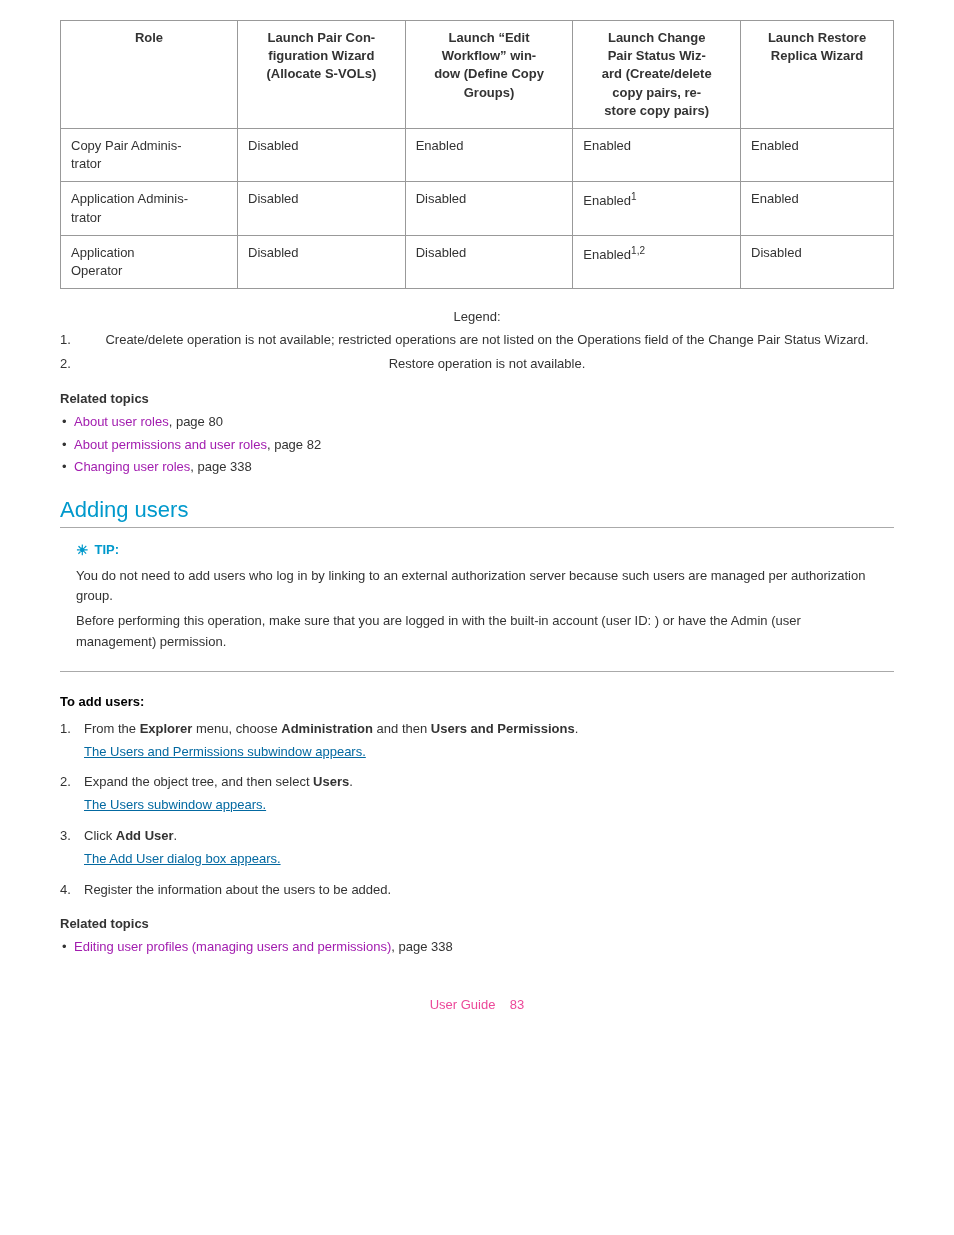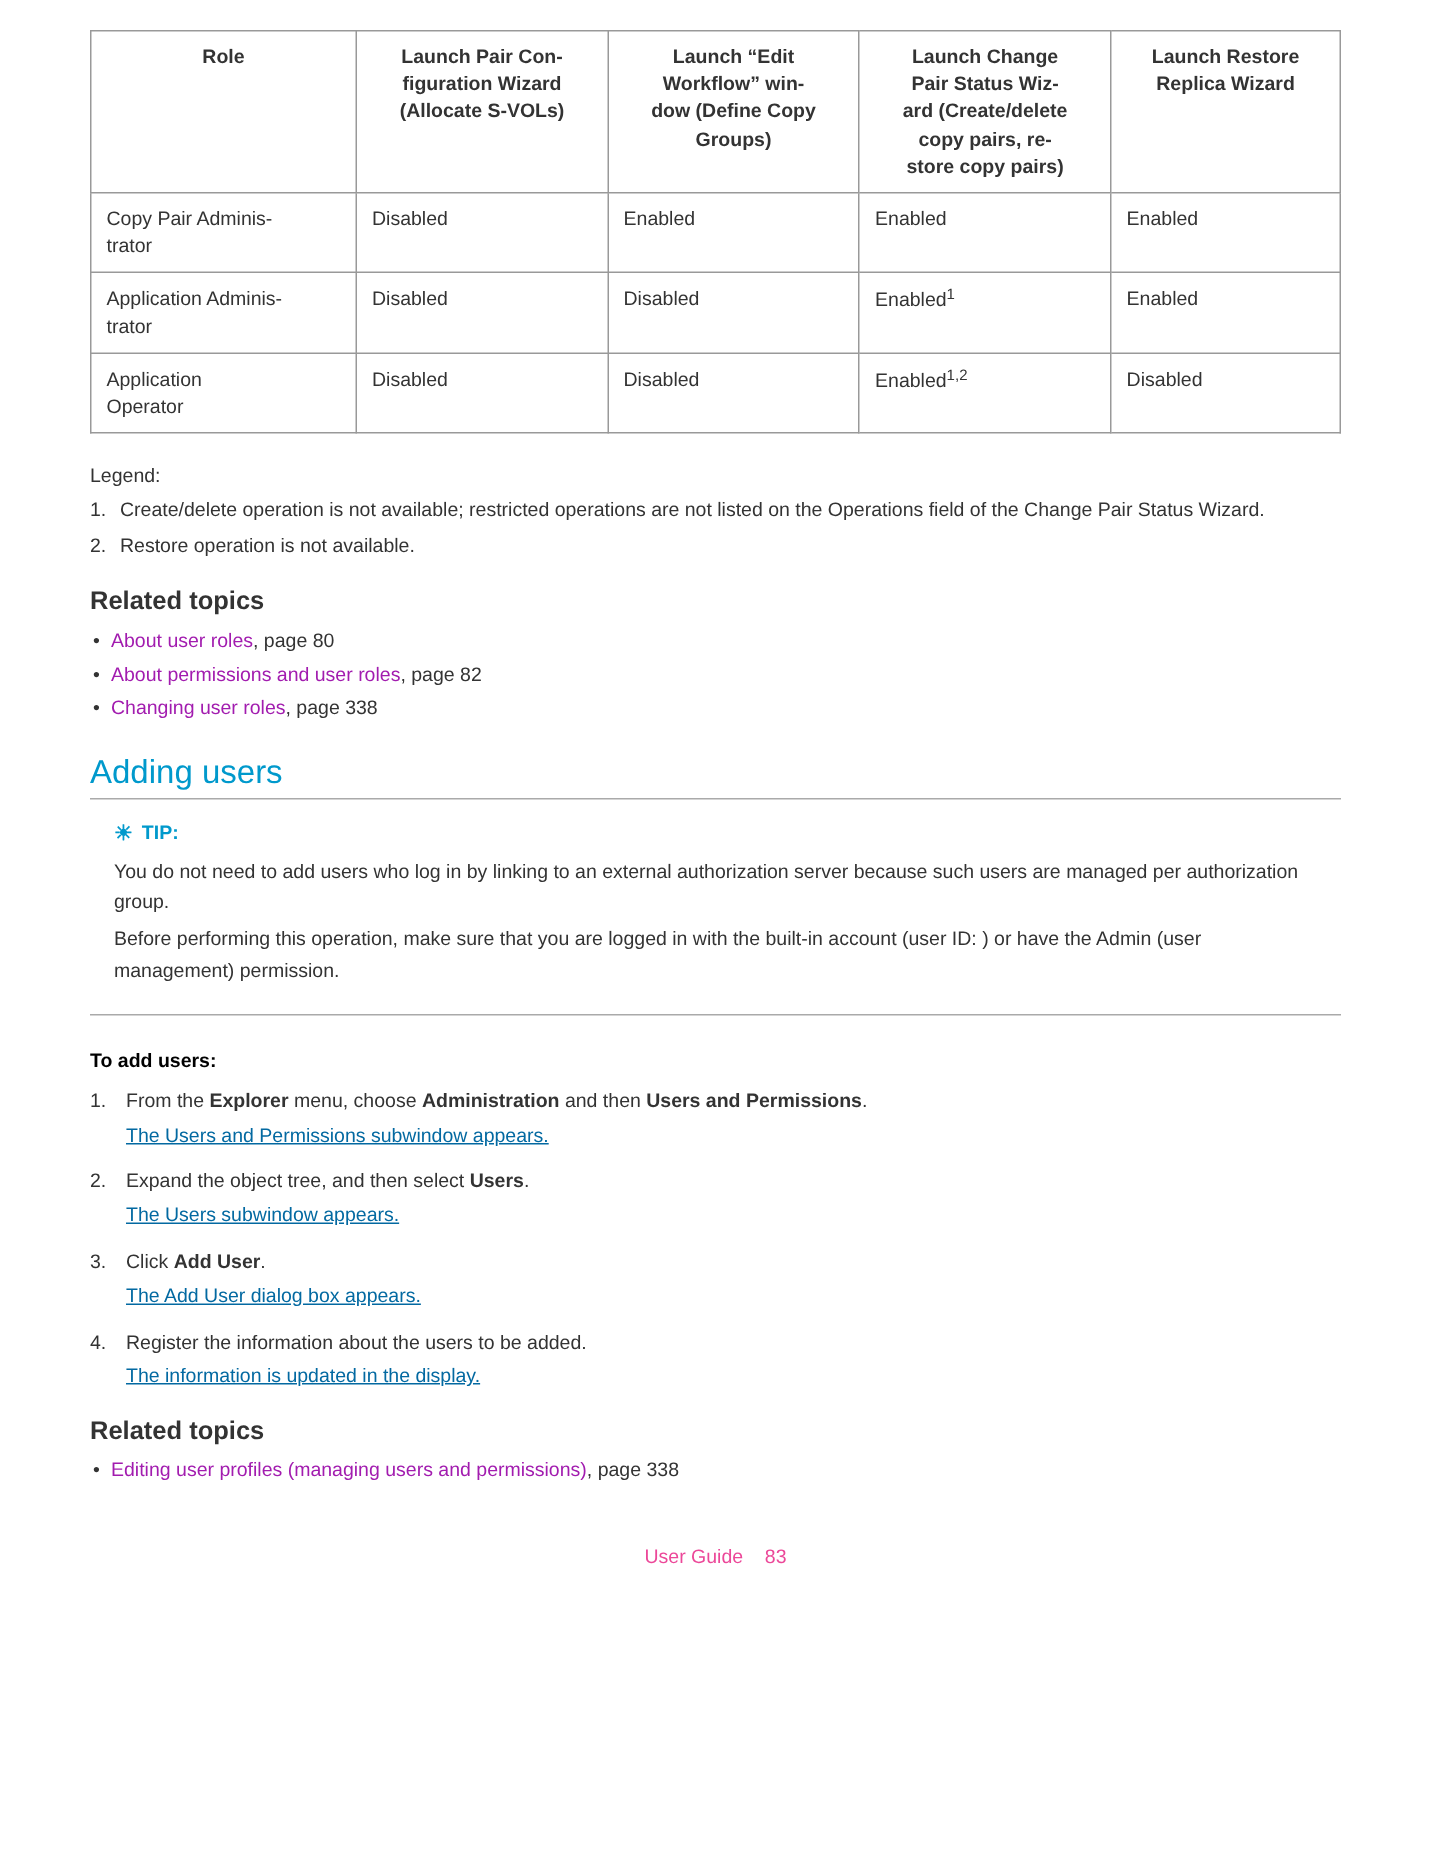--- a/index.html
+++ b/index.html
@@ -28,20 +28,21 @@
       line-height: 1.4;
     }
     .permissions-table thead th {
       font-weight: bold;
       background: #fff;
     }
 
     
     .legend-section {
       margin-bottom: 18px;
+      text-align: center;
     }
     .legend-title {
       font-size: 13px;
       margin-bottom: 6px;
     }
     .legend-list {
       list-style: none;
       padding-left: 0;
       margin-left: 0;
     }
@@ -55,21 +56,21 @@
     .legend-list li .num {
       position: absolute;
       left: 0;
       color: #333;
       font-weight: normal;
     }
 
     
     .related-topics-heading {
       font-weight: bold;
-      font-size: 17px;
+      font-size: 13px;
       margin-bottom: 6px;
     }
     .related-topics-list {
       list-style: none;
       padding: 0;
       margin: 0 0 20px 0;
     }
     .related-topics-list li {
       padding-left: 14px;
       position: relative;
@@ -268,21 +269,20 @@
       <span class="sub-text">The Users subwindow appears.</span>
     </li>
     <li>
       <span class="proc-num">3.</span>
       Click <strong>Add User</strong>.
       <span class="sub-text">The Add User dialog box appears.</span>
     </li>
     <li>
       <span class="proc-num">4.</span>
       Register the information about the users to be added.
-      <span class="sub-text">The information is updated in the display.</span>
     </li>
   </ol>
 </div>
 
 <div>
   <p class="related-topics-heading">Related topics</p>
   <ul class="related-topics-list">
     <li>
       <a href="#">Editing user profiles (managing users and permissions)</a>, page 338
     </li>

